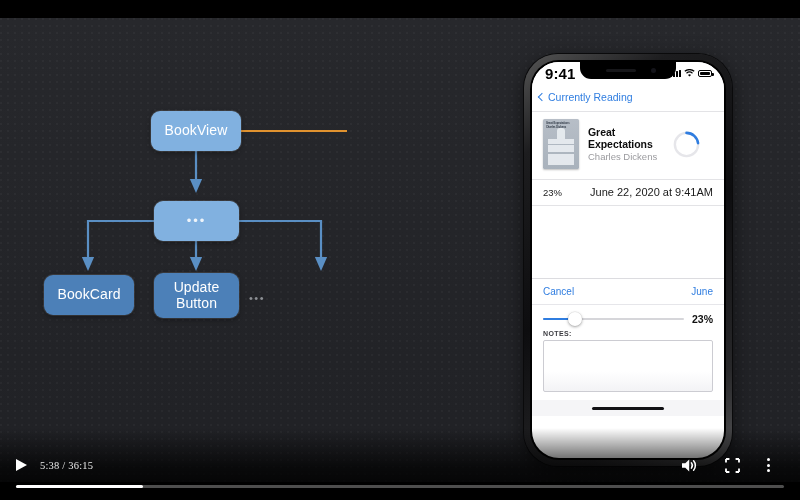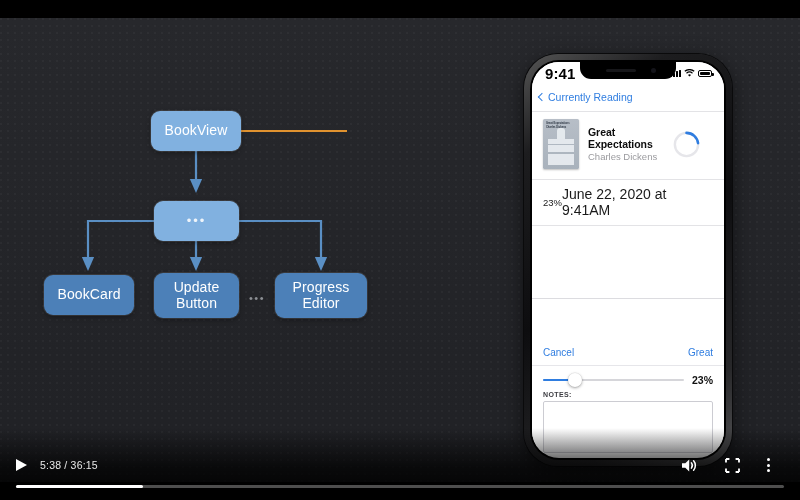--- a/index.html
+++ b/index.html
@@ -128,31 +128,30 @@
               position: relative; box-shadow: inset 0 0 0 1.4px #fff; }
   .rec-icon::after{content:'';position:absolute;inset:3px;border-radius:50%;background:#2f7de0;}
 
   
   #entry-row {
     display: flex; align-items: center; justify-content: space-between;
     padding: 6px 11px 7px; background: #fff;
     border-top: 1px solid #e3e3e6; border-bottom: 1px solid #e3e3e6;
   }
   #entry-pct { font-size: 9.5px; color: #1a1a1a; }
-  #entry-date { font-size: 14px; color: #1a1a1a; }
+  #entry-date { font-size: 11px; color: #1a1a1a; }
 
   #spacer { background:#fff; height: 72px; }
 
   
   #sheet { background: #fff; border-top: 1px solid #dcdce0; }
   #sheet-bar {
     display: flex; align-items: center; justify-content: space-between;
     padding: 7px 11px 7px; font-size: 10px; color: #2f7de0;
     border-bottom: 1px solid #e6e6ea;
-    margin-top: 41px;
   }
   #slider-row { display: flex; align-items: center; gap: 8px; padding: 8px 11px 3px; }
   #slider { position: relative; flex: 1; height: 12px; }
   #slider .track { position:absolute; left:0; right:0; top:5px; height:2.2px; background:#d6d6da; border-radius:2px;}
   #slider .fill  { position:absolute; left:0; top:5px; height:2.2px; width:23%; background:#2f7de0; border-radius:2px;}
   #slider .knob  { position:absolute; left:23%; top:-1px; width:14px; height:14px; margin-left:-7px;
                    background:#fff; border-radius:50%; box-shadow: 0 0 0 .5px rgba(0,0,0,.08), 0 1px 3px rgba(0,0,0,.35);}
   #slider-val { font-size: 10.5px; font-weight: 700; color: #111; }
   #notes-label { font-size: 7px; font-weight: 700; color: #3c3c41; letter-spacing: .4px; padding: 2px 11px 3px; }
   #notes-box {
@@ -164,20 +163,21 @@
 
   
   #ctrl-gradient {
     position: absolute; left: 0; bottom: 0; width: 800px; height: 72px;
     background: linear-gradient(180deg, rgba(0,0,0,0) 0%, rgba(0,0,0,.72) 55%, rgba(0,0,0,.95) 100%);
   }
   #ctrl-row {
     position: absolute; left: 0; bottom: 22px; width: 800px; height: 26px;
     display: flex; align-items: center; justify-content: space-between;
     padding: 0 30px 0 16px;
+    font-family: Liberation Serif, serif;
   }
   #ctrl-left { display: flex; align-items: center; gap: 13px; }
   #ctrl-right { display: flex; align-items: center; gap: 27px; }
   .play-tri { width: 0; height: 0; border-left: 11px solid #fff;
               border-top: 6.5px solid transparent; border-bottom: 6.5px solid transparent; }
   #time-text { color: #e8e8e8; font-size: 10.5px; letter-spacing: .2px; }
   .ctrl-ico { display: inline-flex; align-items: center; justify-content: center; }
   #progress-wrap { position: absolute; left: 16px; right: 16px; bottom: 12px; height: 3px; }
   #progress-track { position: absolute; inset: 0; background: #4e4e4e; border-radius: 2px; }
   #progress-fill  { position: absolute; left: 0; top: 0; bottom: 0; width: 16.5%; background: #fff; border-radius: 2px; }
@@ -227,24 +227,20 @@
       </div>
 
       <div class="node mid" style="left:24px; top:257px; width:90px; height:40px;">
         <span>BookCard</span>
       </div>
 
       <div class="ellipsis-label" style="left:229px; top:274px;">
         <span>•••</span>
       </div>
 
-      <div class="node mid" style="left:255px; top:255px; width:92px; height:45px; flex-direction:column;">
-        <span>Progress</span>
-        <span>Editor</span>
-      </div>
     </div>
 
     <div id="phone">
       <div id="phone-inner">
         <div id="screen">
 
           <div id="notch">
             <span class="speaker"></span>
             <span class="cam"></span>
           </div>
@@ -294,21 +290,21 @@
           <div id="entry-row">
             <span id="entry-pct">23%</span>
             <span id="entry-date">June 22, 2020 at 9:41AM</span>
           </div>
 
           <div id="spacer"></div>
 
           <div id="sheet">
             <div id="sheet-bar">
               <span>Cancel</span>
-              <span>Great</span>
+              <span>June</span>
             </div>
             <div id="slider-row">
               <div id="slider">
                 <span class="track"></span>
                 <span class="fill" style="width: 23%;"></span>
                 <span class="knob" style="left: 23%;"></span>
               </div>
               <span id="slider-val">23%</span>
             </div>
             <div id="notes-label">NOTES:</div>

